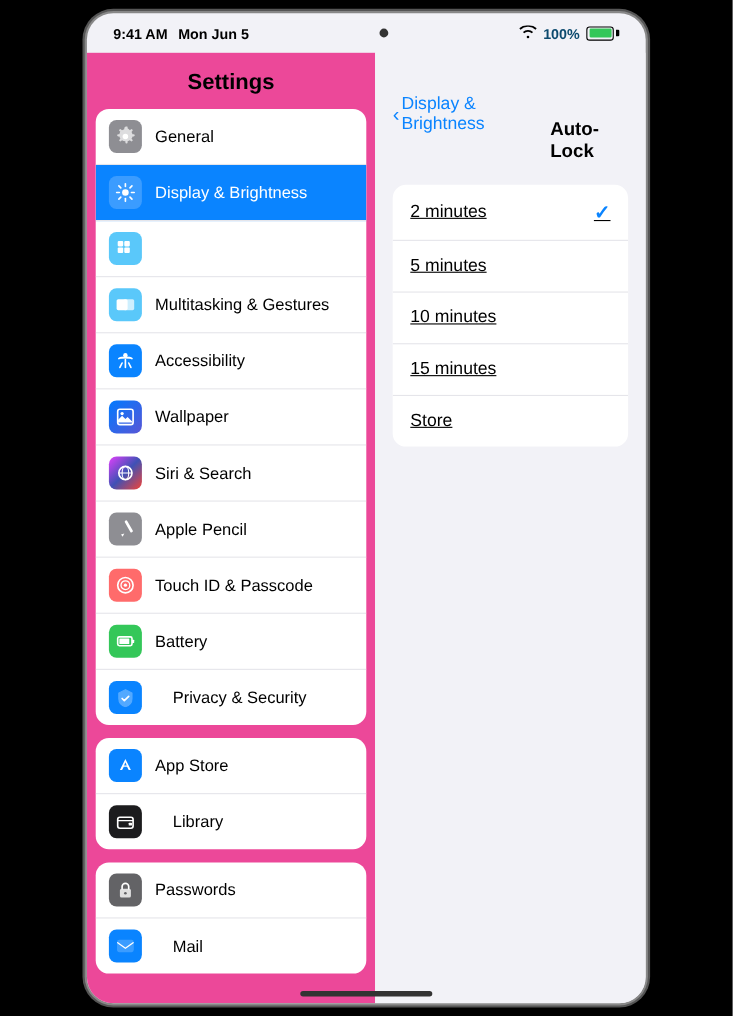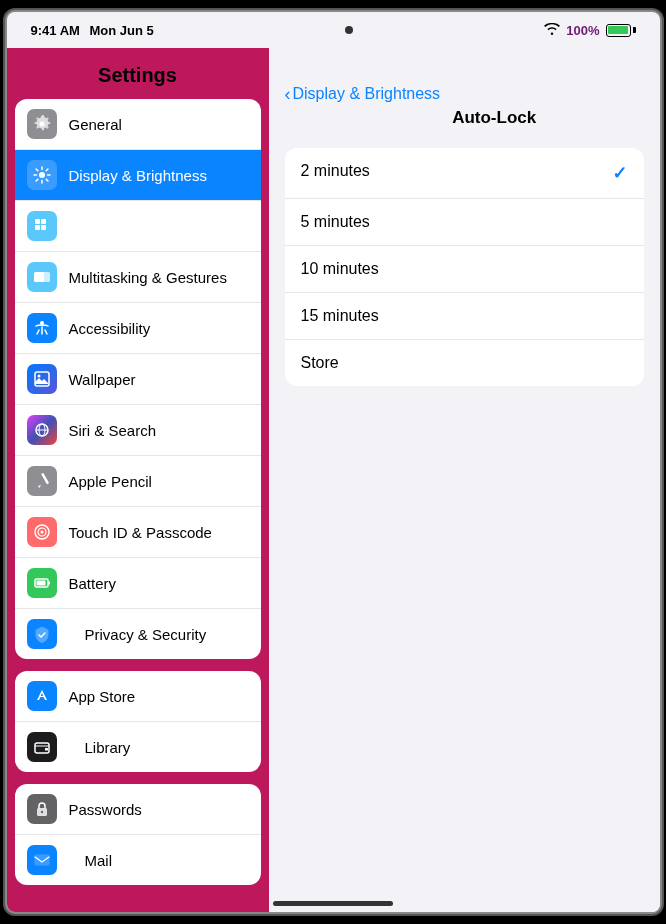--- a/index.html
+++ b/index.html
@@ -8,24 +8,24 @@
       width: 666px;
       height: 924px;
       background: #000;
       display: flex;
       align-items: center;
       justify-content: center;
       font-family: -apple-system, 'SF Pro Display', 'Helvetica Neue', Arial, sans-serif;
     }
 
     .ipad-frame {
-      width: 653px;
+      width: 508px;
       height: 900px;
       background: #f2f2f7;
-      border-radius: 8px;
+      border-radius: 24px;
       overflow: hidden;
       position: relative;
       box-shadow: 0 0 0 2px #888, 0 0 0 4px #555;
     }
 
     
     .status-bar {
       position: absolute;
       top: 0; left: 0; right: 0;
       height: 36px;
@@ -49,21 +49,21 @@
       background: #333;
       border-radius: 50%;
     }
 
     .status-right {
       display: flex;
       align-items: center;
       gap: 6px;
       font-size: 13px;
       font-weight: 600;
-      color: #701a75;
+      color: #0c4a6e;
     }
 
     .battery-icon {
       display: inline-flex;
       align-items: center;
       gap: 2px;
     }
 
     .battery-body {
       width: 25px;
@@ -92,21 +92,21 @@
     .main-layout {
       position: absolute;
       top: 36px;
       left: 0; right: 0; bottom: 0;
       display: flex;
     }
 
     
     .sidebar {
       width: 262px;
-      background: #be185d;
+      background: #ec4899;
       overflow-y: auto;
       padding-top: 8px;
     }
 
     .sidebar-title {
       font-size: 20px;
       font-weight: 700;
       color: #000;
       padding: 8px 16px 12px 16px;
       text-align: center;
@@ -202,26 +202,27 @@
 
     .option-list {
       background: #fff;
       border-radius: 12px;
       margin: 8px 16px;
       overflow: hidden;
     }
 
     .option-item {
       display: flex;
-      align-items: flex-start;
+      align-items: center;
       justify-content: space-between;
       padding: 14px 16px;
       border-bottom: 0.5px solid #e5e5ea;
       min-height: 44px;
       cursor: pointer;
+      text-decoration: underline;
     }
 
     .option-item:last-child {
       border-bottom: none;
     }
 
     .option-label {
       font-size: 16px;
       color: #000;
     }

